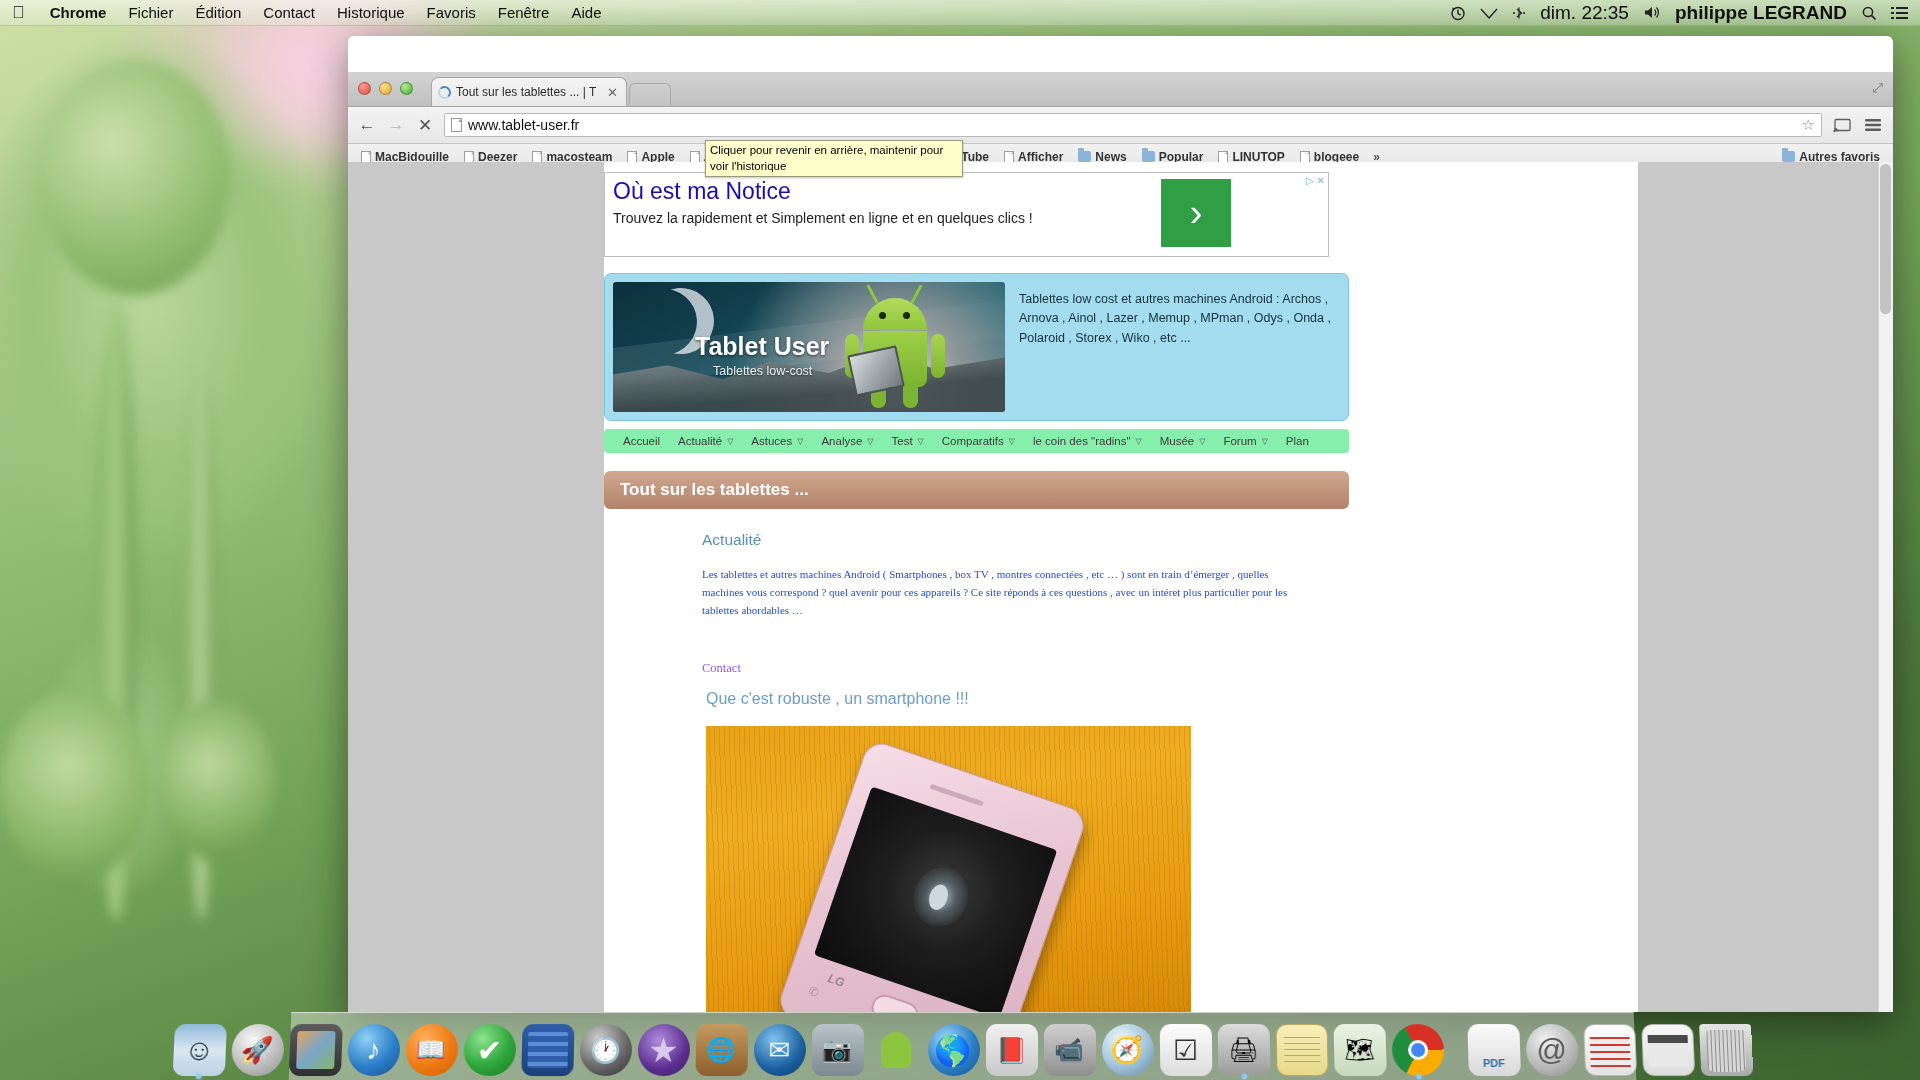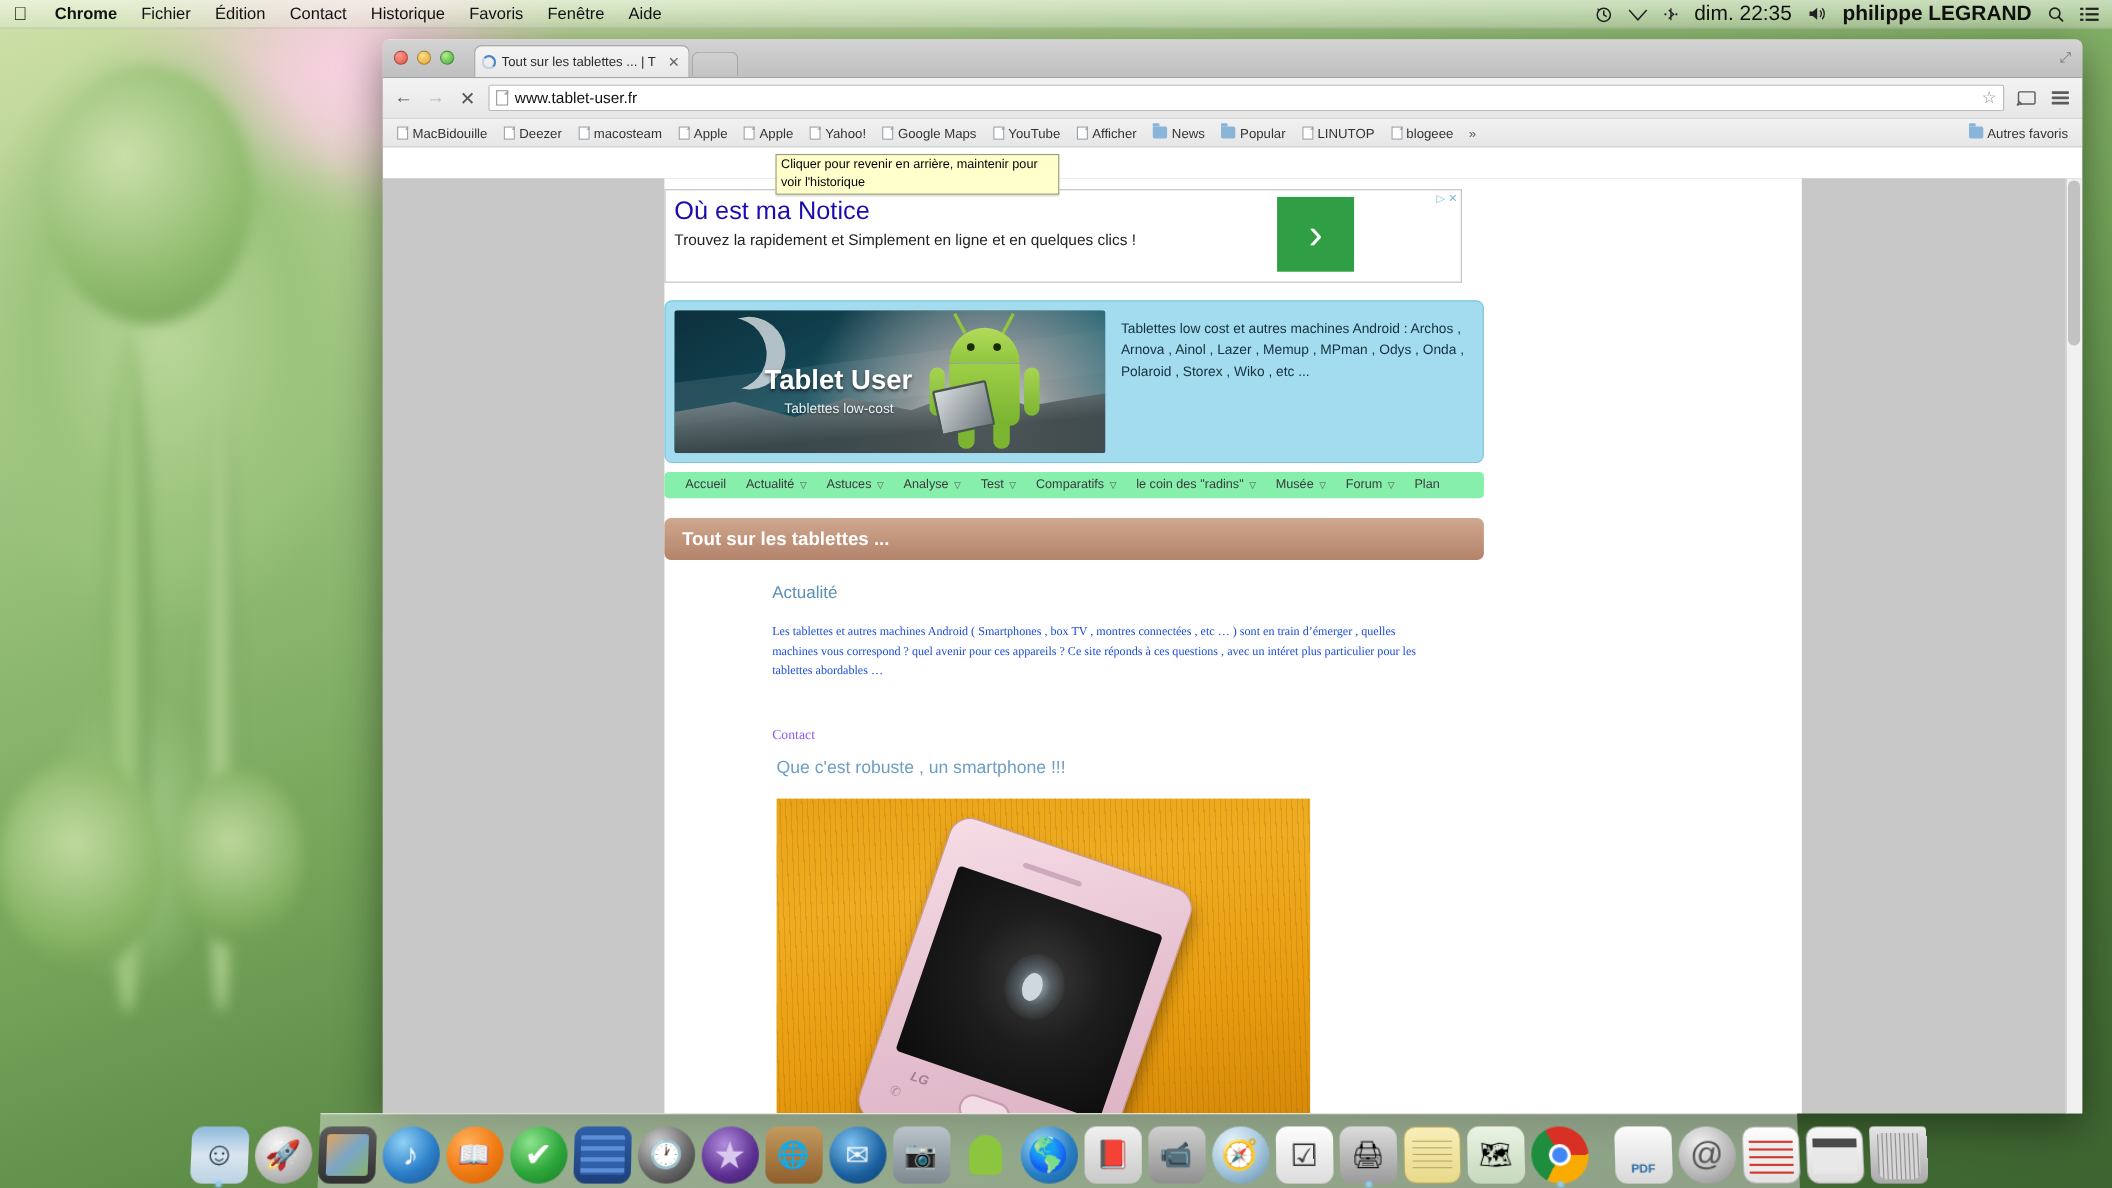--- a/index.html
+++ b/index.html
@@ -46,20 +46,21 @@
   #chromewin {
     position: absolute; left: 348px; top: 36px; width: 1545px; height: 976px;
     background: #fff; border-radius: 6px 6px 0 0;
     box-shadow: 0 10px 40px rgba(0,0,0,0.45);
     overflow: hidden;
   }
   .tabstrip {
     height: 35px; background: linear-gradient(180deg,#d3d3d3,#bfbfbf);
     display: flex; align-items: flex-end; padding-left: 8px; position: relative;
     border-bottom: 1px solid #a6a6a6;
+    margin-top: 36px;
   }
   .trafficlights { position:absolute; left: 10px; top: 10px; display: flex; gap: 8px; }
   .tl { width: 13px; height: 13px; border-radius: 50%; border: 1px solid rgba(0,0,0,0.28); }
   .tl.red    { background: radial-gradient(circle at 35% 30%, #ff9a92, #e0503f); }
   .tl.yellow { background: radial-gradient(circle at 35% 30%, #ffe08a, #e0a32a); }
   .tl.green  { background: radial-gradient(circle at 35% 30%, #b5f08c, #3fa83a); }
 
   .tab {
     margin-left: 75px; width: 196px; height: 29px;
     background: linear-gradient(180deg,#f4f4f4,#e8e8e8);
@@ -95,21 +96,21 @@
   }
   .pageicon { width: 11px; height: 14px; border: 1px solid #999; background: #fff; position: relative; flex:0 0 auto; }
   .pageicon:after { content:''; position:absolute; right:-1px; top:-1px; border-width: 0 0 4px 4px; border-style: solid; border-color: transparent transparent #999 transparent;}
   .starbtn { font-size: 15px; color: #8a8a8a; margin-left: auto; }
   .toolicon { width: 22px; display:flex; align-items:center; justify-content:center; color:#5d5d5d; }
 
   .bookmarkbar {
     height: 26px; background: linear-gradient(180deg,#f1f1f1,#e6e6e6);
     border-bottom: 1px solid #c6c6c6;
     display: flex; align-items: center; gap: 1px; padding: 0 6px;
-    font-size: 12px; color: #333; position: relative; overflow: hidden;
+    font-size: 12px; color: #333; position: relative; overflow: hidden; font-weight: bold;
   }
   .bm { display: flex; align-items: center; gap: 4px; padding: 2px 7px; white-space: nowrap; border-radius: 2px; }
   .bmdoc { width: 10px; height: 12px; border: 1px solid #9aa0a6; background: #fff; position: relative; flex:0 0 auto; }
   .bmdoc:after { content:''; position:absolute; right:-1px; top:-1px; border-width:0 0 3px 3px; border-style:solid; border-color: transparent transparent #9aa0a6 transparent; }
   .bmfolder { width: 13px; height: 11px; background: #8ab4d8; border-radius: 1px 2px 2px 2px; position: relative; flex:0 0 auto; }
   .bmfolder:before { content:''; position:absolute; left:0; top:-3px; width:6px; height:3px; background:#8ab4d8; border-radius:1px 1px 0 0; }
   .bmchev { padding: 2px 6px; color: #555; }
   .bmright { margin-left: auto; display: flex; align-items: center; }
 
   .tooltip {

